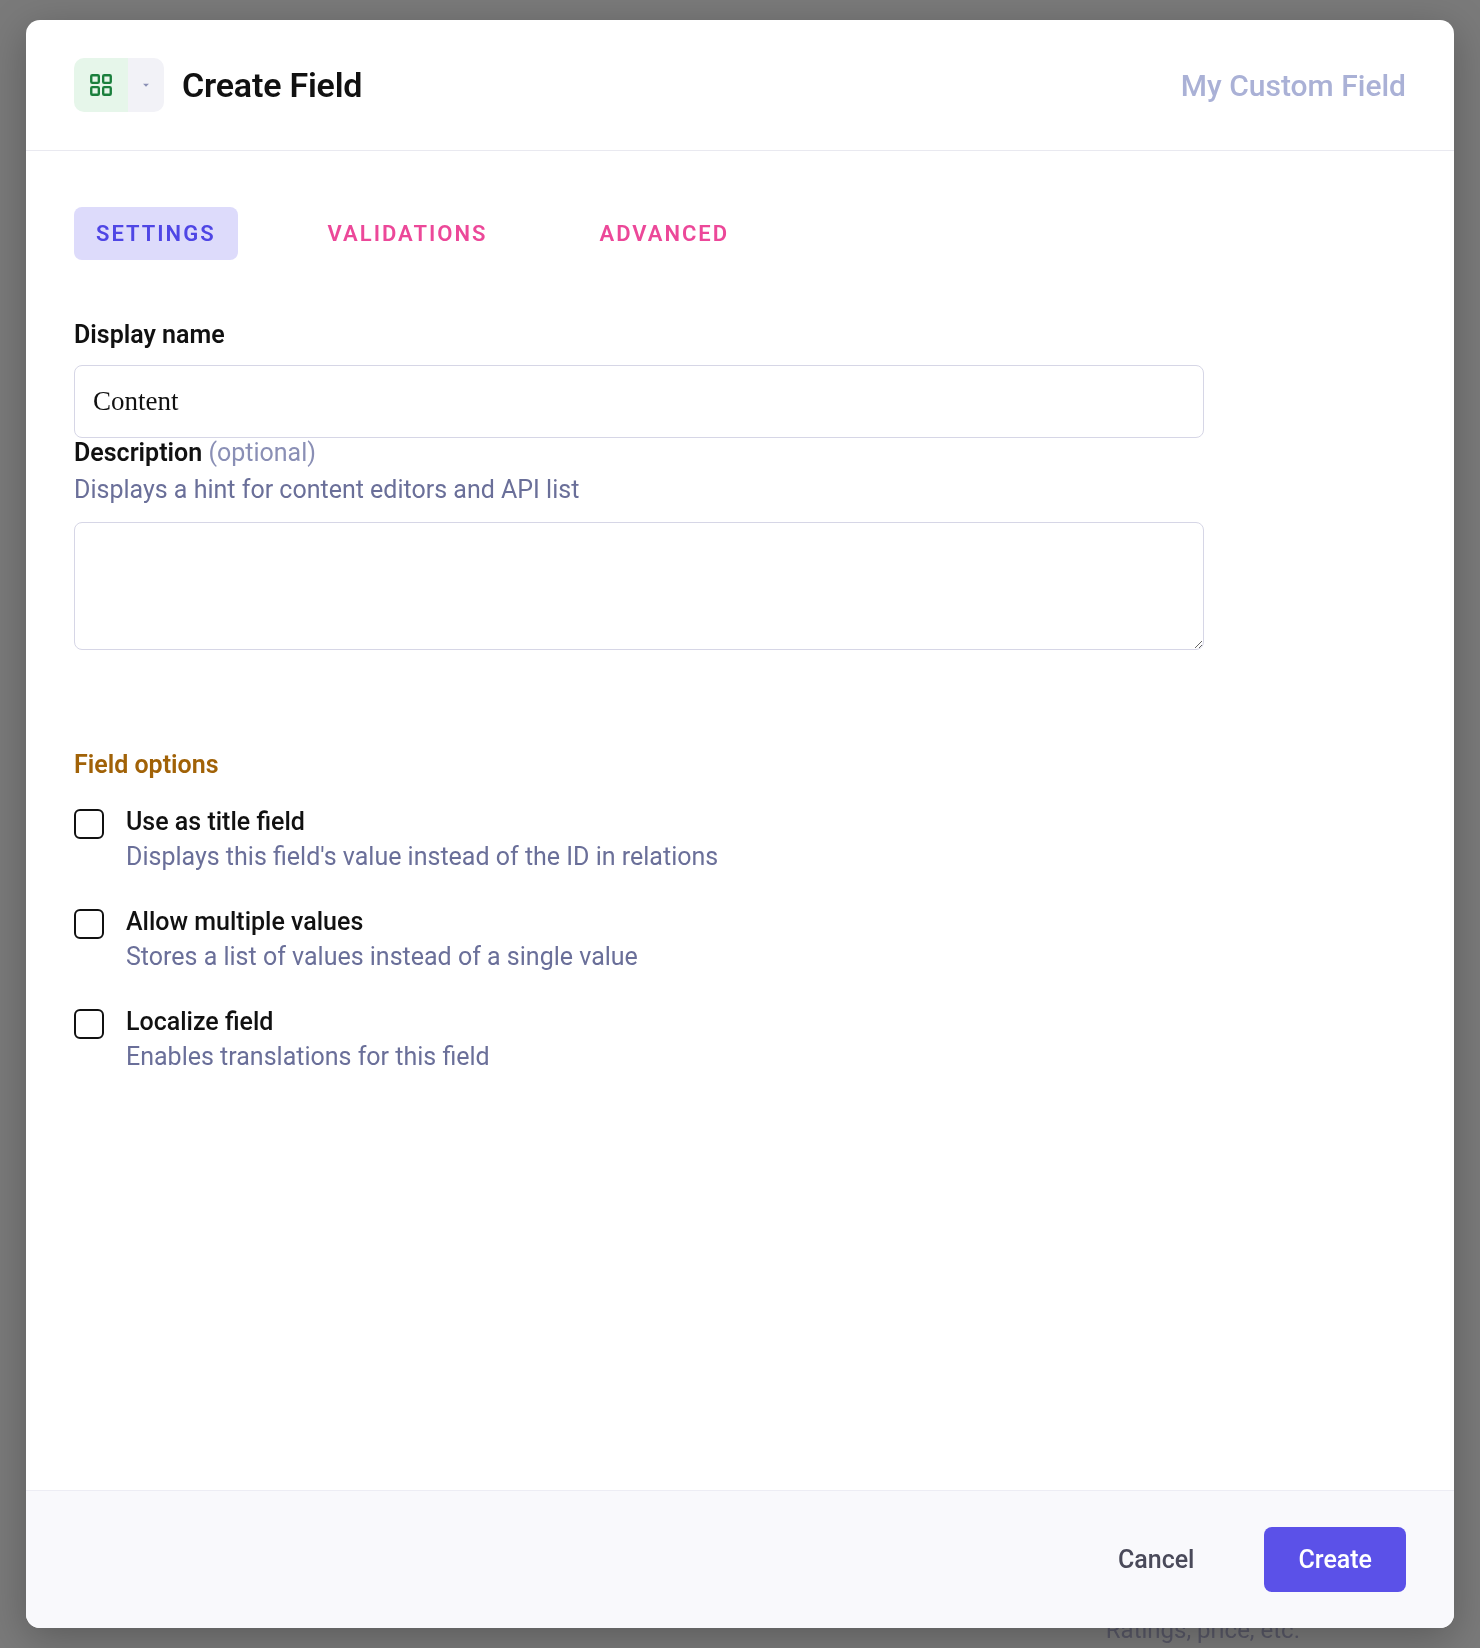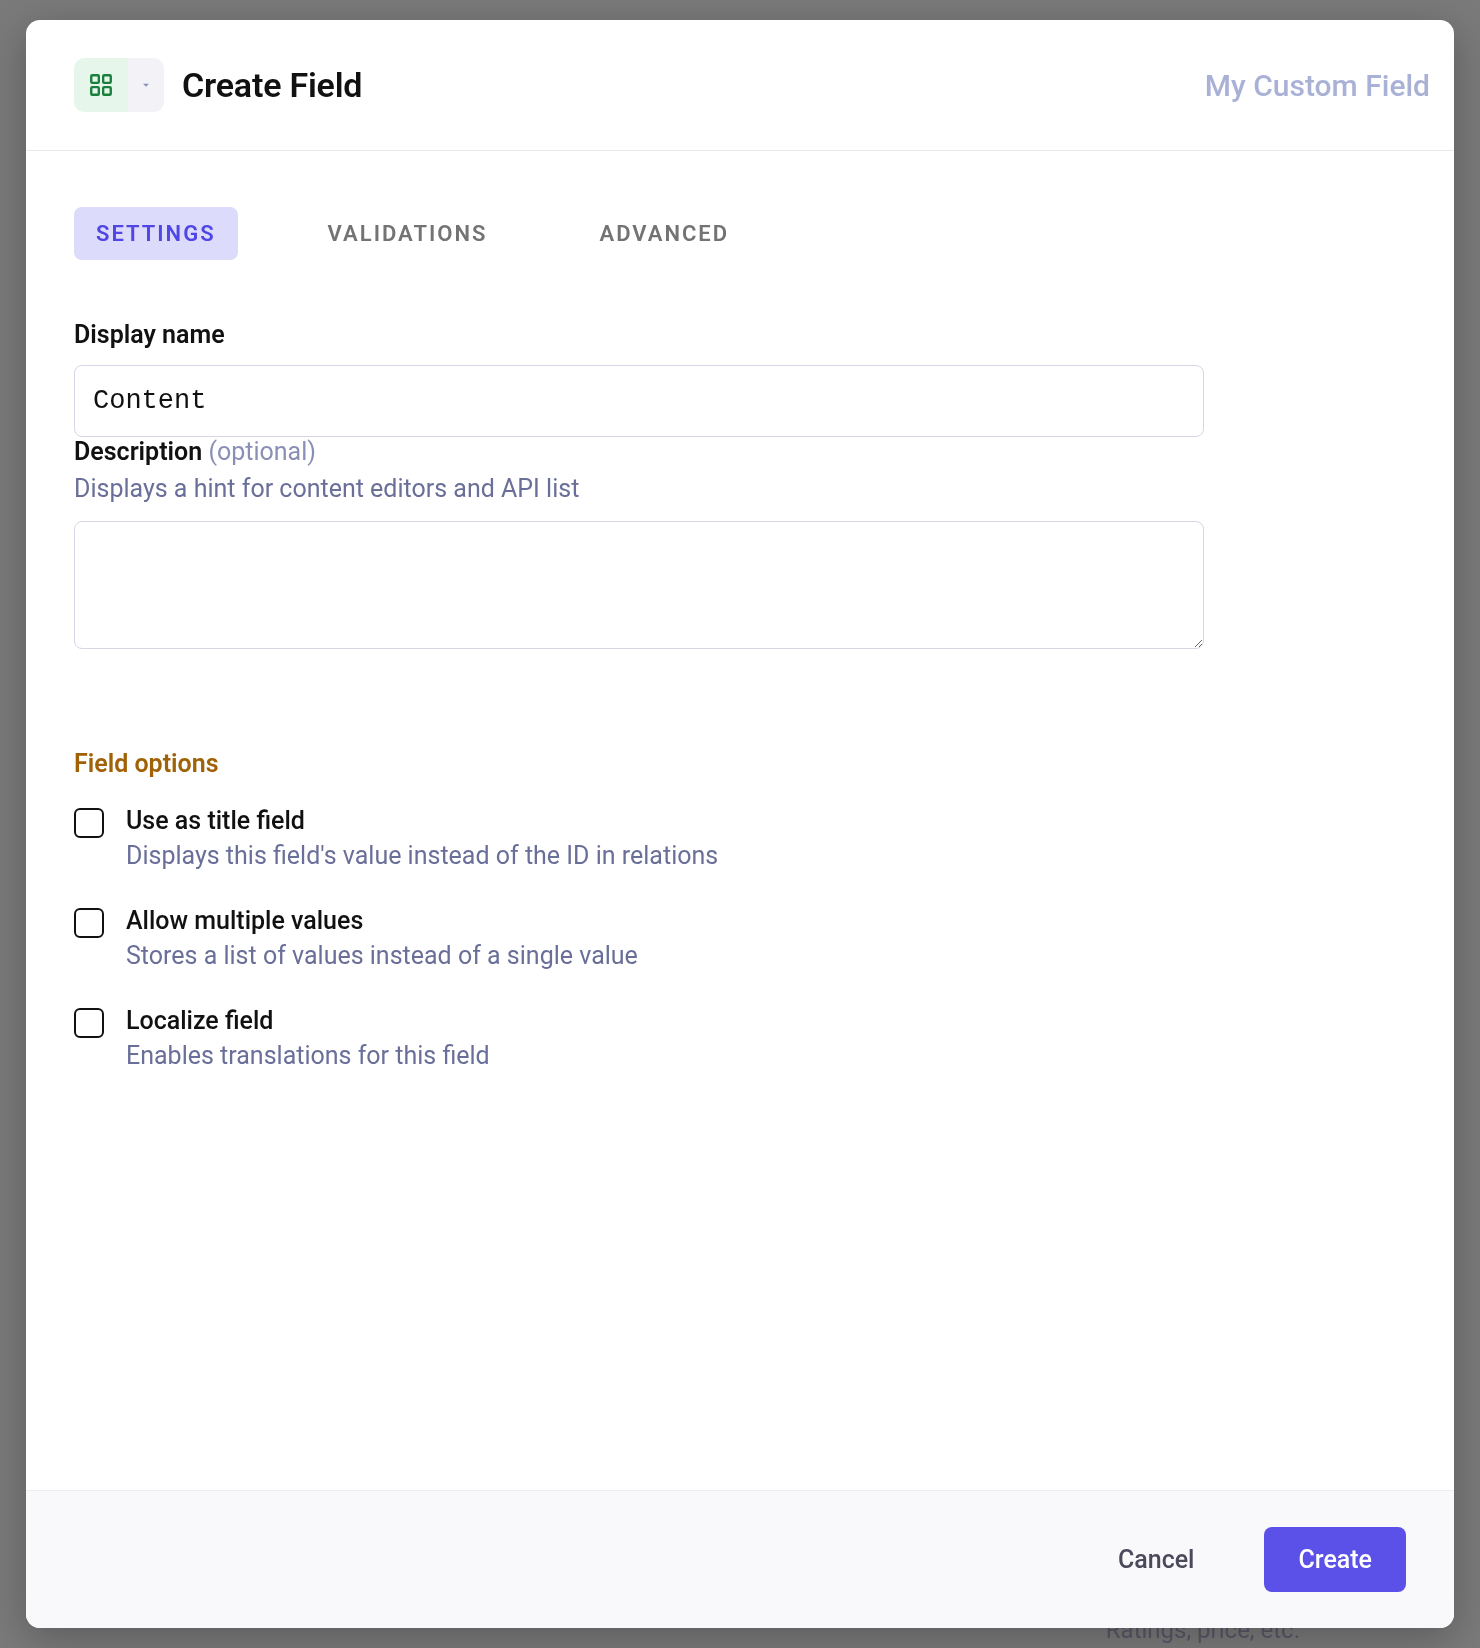--- a/index.html
+++ b/index.html
@@ -22,21 +22,21 @@
     border-radius: 14px;
     box-shadow: 0 10px 40px rgba(0,0,0,0.25);
     display: flex;
     flex-direction: column;
     overflow: hidden;
   }
   .modal-header {
     display: flex;
     align-items: center;
     justify-content: space-between;
-    padding: 38px 24px 38px 48px;
+    padding: 38px 48px 38px 48px;
     border-bottom: 1px solid #e9e9f0;
   }
   .header-left {
     display: flex;
     align-items: center;
     gap: 18px;
   }
   .type-badge {
     display: flex;
     align-items: center;
@@ -79,21 +79,21 @@
   }
   .tabs {
     display: flex;
     gap: 68px;
     margin-bottom: 60px;
   }
   .tab {
     font-size: 22px;
     font-weight: 600;
     letter-spacing: 2px;
-    color: #737373;
+    color: #ec4899;
     padding: 14px 22px;
     border-radius: 8px;
     cursor: pointer;
     text-transform: uppercase;
   }
   .tab.active {
     background: #dddbfb;
     color: #4f46e5;
   }
   .form-group {
@@ -112,21 +112,21 @@
   .form-hint {
     font-size: 25px;
     color: #6a6f99;
     margin-top: -8px;
     margin-bottom: 18px;
   }
   .text-input, .textarea {
     width: 100%;
     max-width: 1130px;
     font-size: 27px;
-    font-family: Liberation Mono, monospace;
+    font-family: Liberation Serif, serif;
     color: #111;
     padding: 20px 18px;
     border: 1.5px solid #d6d6e6;
     border-radius: 8px;
     background: #fff;
     outline: none;
   }
   .textarea {
     height: 128px;
     resize: both;

